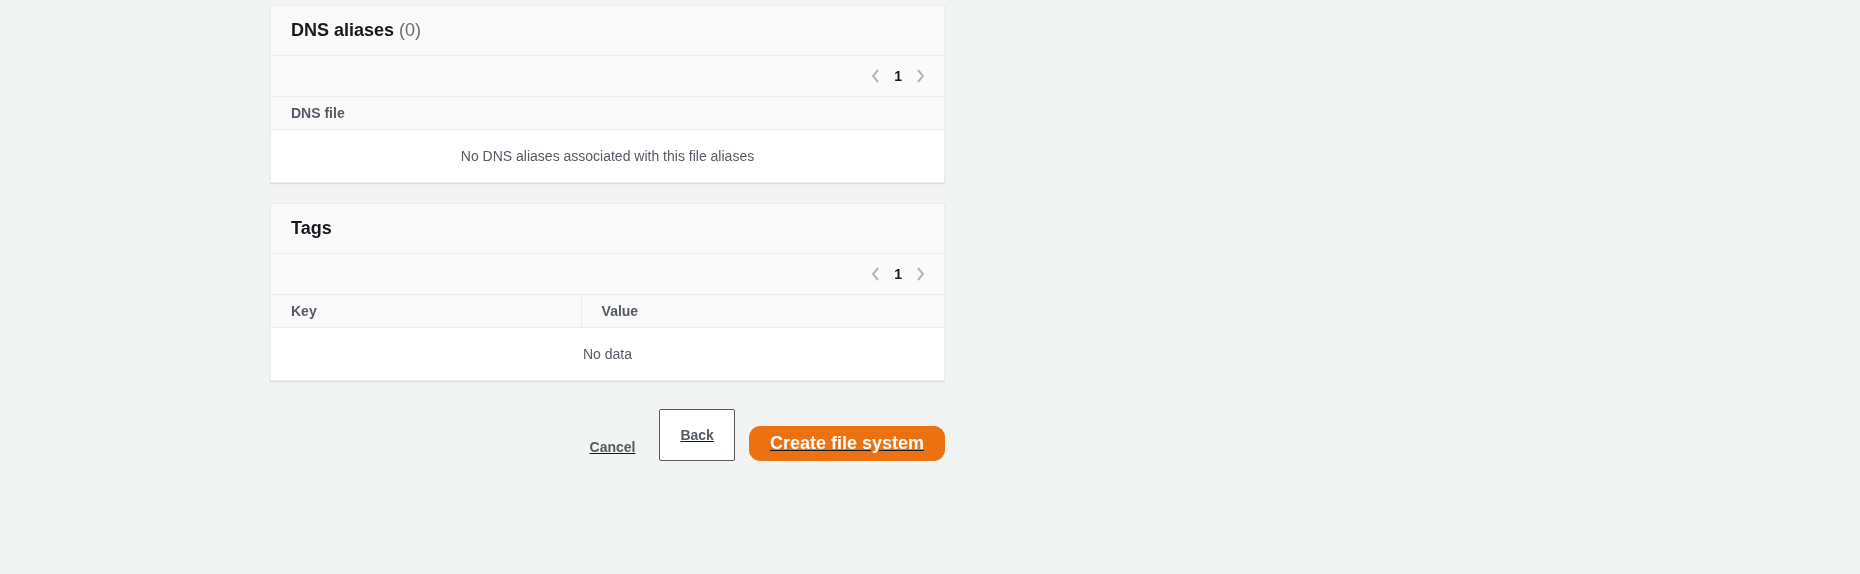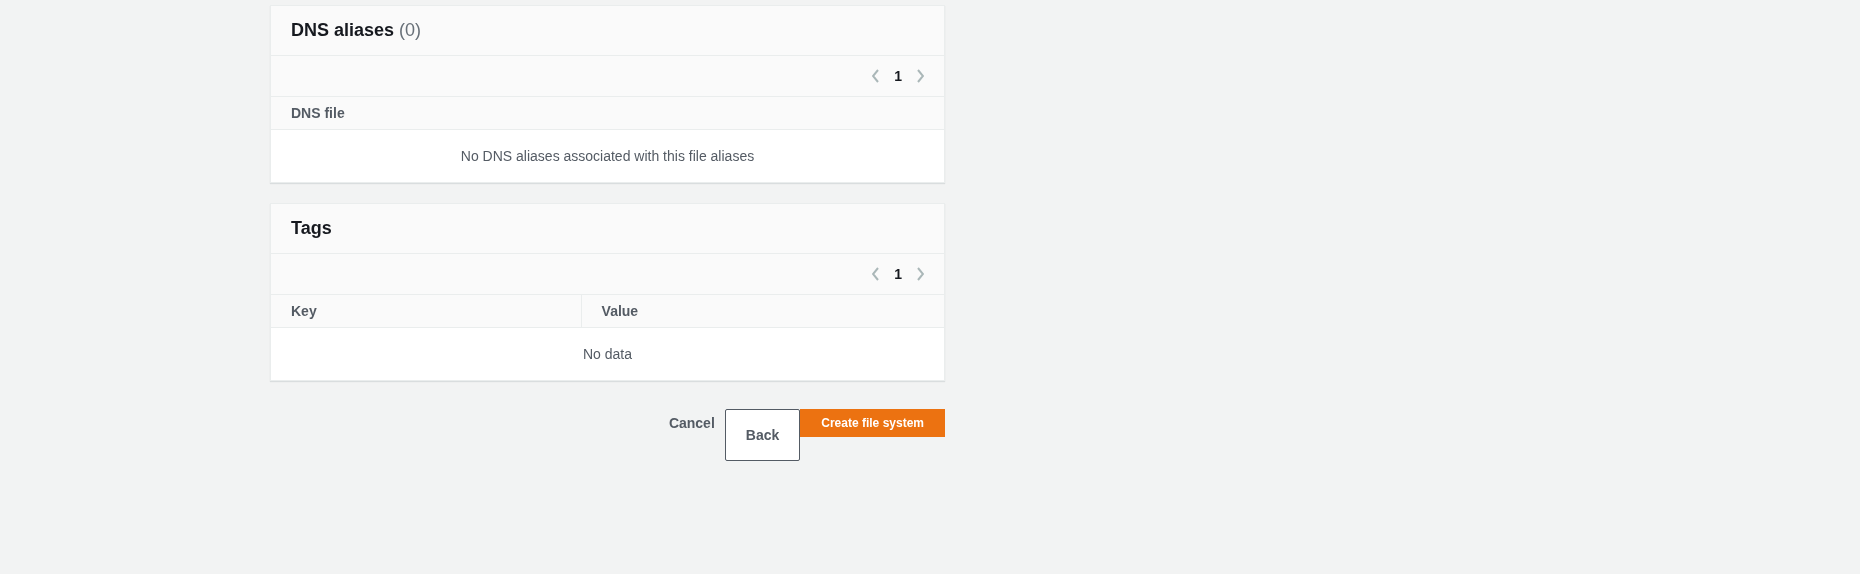--- a/index.html
+++ b/index.html
@@ -91,22 +91,24 @@
     .table-empty {
       background-color: #ffffff;
       text-align: center;
       padding: 18px 20px;
       color: #545b64;
       font-size: 14px;
     }
     .footer-actions {
       display: flex;
       justify-content: flex-end;
-      align-items: flex-start;
+      align-items: flex-end;
+      gap: 14px;
       padding: 8px 0 20px 0;
+      text-decoration: underline;
     }
     .btn-link {
       background: none;
       border: none;
       color: #545b64;
       font-weight: 700;
       font-size: 14px;
       cursor: pointer;
       padding: 6px 10px;
     }
@@ -118,24 +120,24 @@
       font-size: 14px;
       cursor: pointer;
       padding: 17px 20px;
       border-radius: 2px;
     }
     .btn-primary {
       background: #ec7211;
       border: 1px solid #ec7211;
       color: #ffffff;
       font-weight: 700;
-      font-size: 12px;
+      font-size: 18px;
       cursor: pointer;
       padding: 6px 20px;
-      border-radius: 0;
+      border-radius: 11px;
     }
   </style>
 </head>
 <body>
 
 <div class="container">
 
   <div class="panel">
     <div class="panel-header">
       <span class="panel-title">

